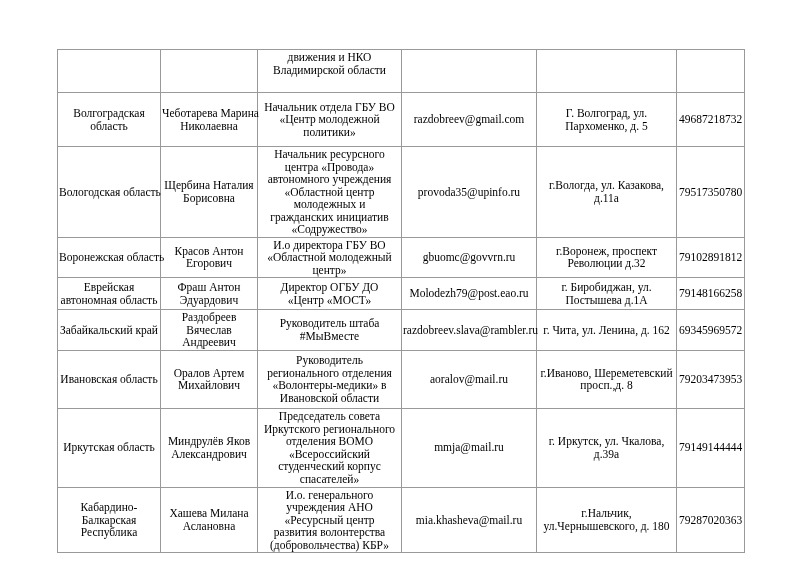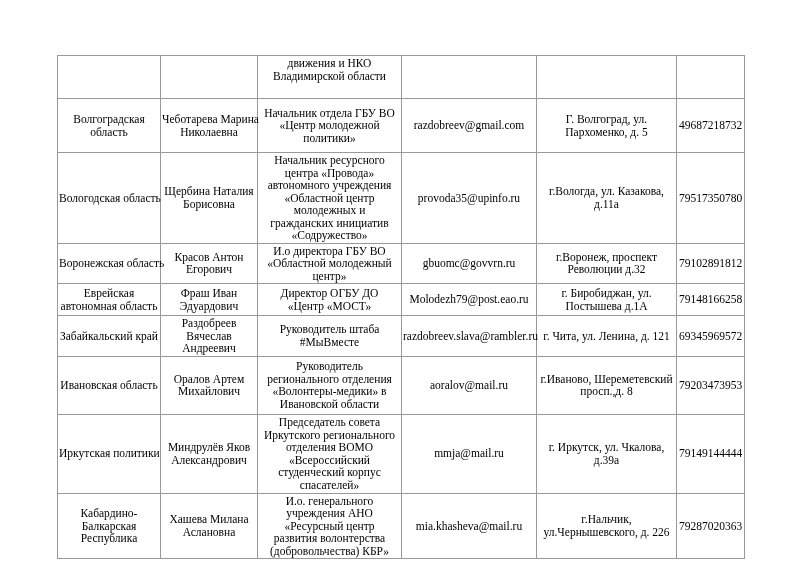--- a/index.html
+++ b/index.html
@@ -12,21 +12,21 @@
     width: 800px;
     height: 566px;
     background: #ffffff;
     overflow: hidden;
     font-family: "Liberation Serif", "DejaVu Serif", serif;
     color: #000000;
   }
   table.contacts {
     position: absolute;
     left: 57px;
-    top: 55px;
+    top: 49px;
     width: 687px;
     border-collapse: collapse;
     table-layout: fixed;
   }
   table.contacts td {
     border: 1px solid #999999;
     font-size: 11.5px;
     line-height: 12.5px;
     text-align: center;
     vertical-align: middle;
@@ -106,55 +106,55 @@
 «Областной молодежный
 центр»</td>
         <td>gbuomc@govvrn.ru</td>
         <td>г.Воронеж, проспект
 Революции д.32</td>
         <td>79102891812</td>
       </tr>
       <tr class="r4">
         <td>Еврейская
 автономная область</td>
-        <td>Фраш Иван
+        <td>Фраш Антон
 Эдуардович</td>
         <td>Директор ОГБУ ДО
 «Центр «МОСТ»</td>
         <td>Molodezh79@post.eao.ru</td>
         <td>г. Биробиджан, ул.
 Постышева д.1А</td>
         <td>79148166258</td>
       </tr>
       <tr class="r5">
         <td>Забайкальский край</td>
         <td>Раздобреев
 Вячеслав
 Андреевич</td>
         <td>Руководитель штаба
 #МыВместе</td>
         <td>razdobreev.slava@rambler.ru</td>
-        <td>г. Чита, ул. Ленина, д. 121</td>
+        <td>г. Чита, ул. Ленина, д. 162</td>
         <td>69345969572</td>
       </tr>
       <tr class="r6">
         <td>Ивановская область</td>
         <td>Оралов Артем
 Михайлович</td>
         <td>Руководитель
 регионального отделения
 «Волонтеры-медики» в
 Ивановской области</td>
         <td>aoralov@mail.ru</td>
         <td>г.Иваново, Шереметевский
 просп.,д. 8</td>
         <td>79203473953</td>
       </tr>
       <tr class="r7">
-        <td>Иркутская политики</td>
+        <td>Иркутская область</td>
         <td>Миндрулёв Яков
 Александрович</td>
         <td>Председатель совета
 Иркутского регионального
 отделения ВОМО
 «Всероссийский
 студенческий корпус
 спасателей»</td>
         <td>mmja@mail.ru</td>
         <td>г. Иркутск, ул. Чкалова,
@@ -167,18 +167,18 @@
 Республика</td>
         <td>Хашева Милана
 Аслановна</td>
         <td>И.о. генерального
 учреждения АНО
 «Ресурсный центр
 развития волонтерства
 (добровольчества) КБР»</td>
         <td>mia.khasheva@mail.ru</td>
         <td>г.Нальчик,
-ул.Чернышевского, д. 226</td>
+ул.Чернышевского, д. 180</td>
         <td>79287020363</td>
       </tr>
     </tbody>
   </table>
 </div>
 
 </body></html>

